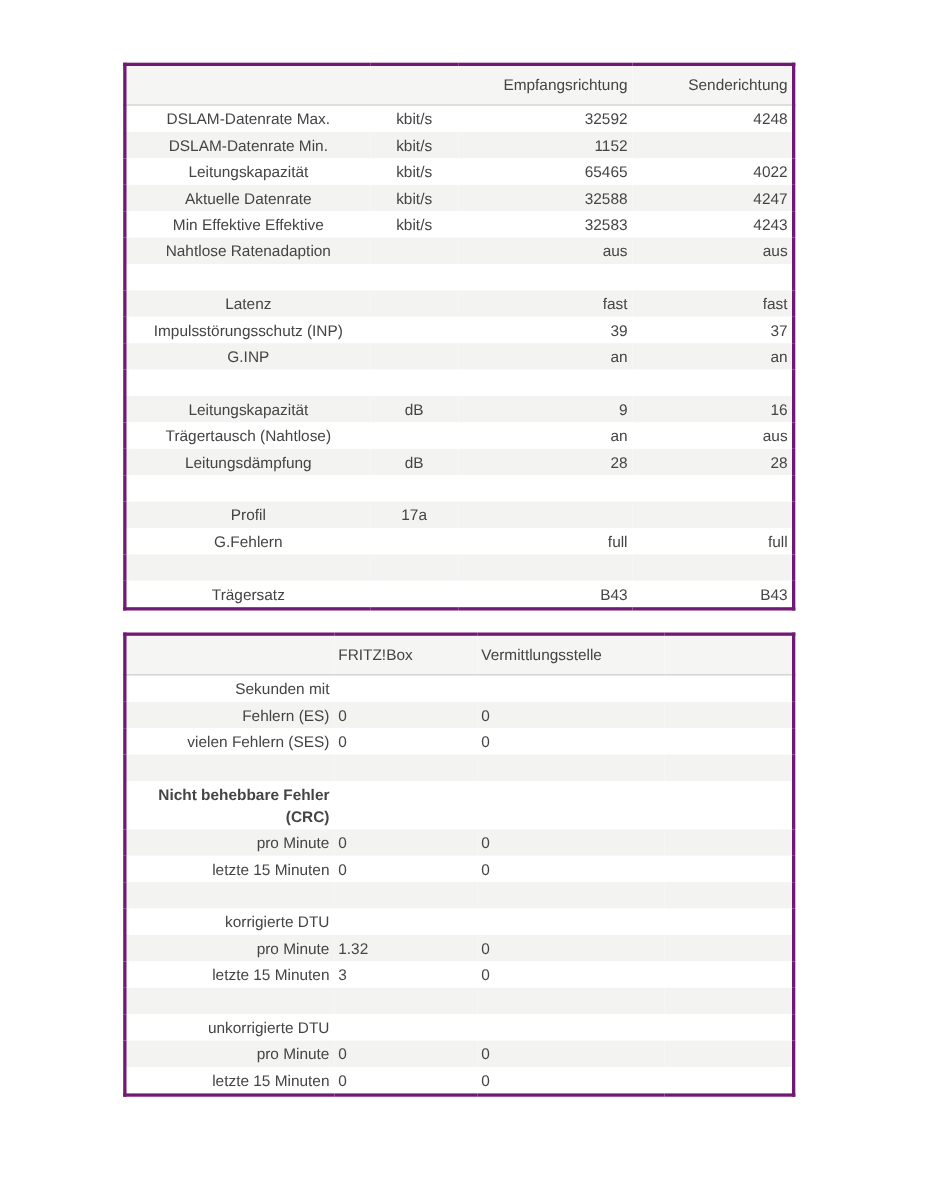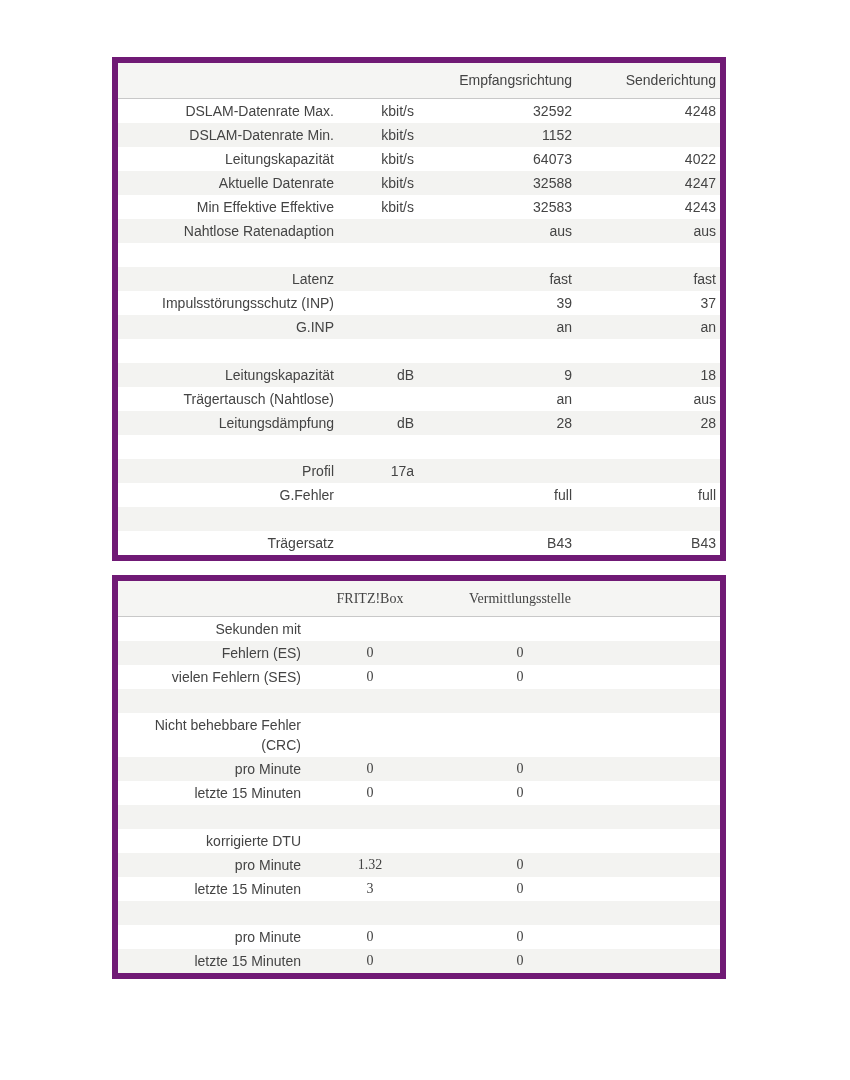--- a/index.html
+++ b/index.html
@@ -3,48 +3,48 @@
   <meta charset="utf-8">
   <style>
     html, body { margin: 0; padding: 0; background: #ffffff; }
     body {
       width: 850px; height: 1080px; position: relative;
       font-family: "Liberation Sans", sans-serif;
       font-size: 14px; color: #444444;
     }
     table.t {
       position: absolute; left: 112px; width: 608px;
-      border-collapse: collapse; border: 6px solid #701a75;
+      border-collapse: collapse; border: 3px solid #701a75;
       table-layout: fixed;
     }
     table.t td, table.t th {
       padding: 0 4px; height: 24px; line-height: 24px;
       white-space: nowrap; font-weight: normal; vertical-align: middle;
     }
     table.t thead th {
       background: #f5f5f3; height: 35px; line-height: 35px;
       border-bottom: 1px solid #c8c8c8; color: #444;
     }
     table.t tbody tr:nth-child(odd) td { background: #ffffff; }
     table.t tbody tr:nth-child(even) td { background: #f3f3f1; }
     #t1 { top: 57px; }
     #t1 col.c1 { width: 223px; }
     #t1 col.c2 { width: 80px; }
     #t1 col.c3 { width: 158px; }
     #t1 col.c4 { width: 147px; }
     #t1 .r { text-align: right; }
-    #t1 .l { text-align: right; }
+    #t1 .l { text-align: center; }
     #t2 { top: 575px; }
     #t2 col.c1 { width: 190px; }
     #t2 col.c2 { width: 130px; }
     #t2 col.c3 { width: 170px; }
     #t2 col.c4 { width: 118px; }
-    #t2 .c { text-align: center; font-family: Liberation Serif, serif; }
+    #t2 .c { text-align: left; }
     #t2 .l { text-align: right; }
-    #t2 td.wrap { white-space: normal; line-height: 20px; padding-top: 2px; padding-bottom: 2px; }
+    #t2 td.wrap { white-space: normal; line-height: 20px; padding-top: 2px; padding-bottom: 2px; font-weight: bold; }
   </style>
 </head>
 <body>
 
 <table class="t" id="t1">
   <colgroup>
       <col class="c1">
       <col class="c2">
       <col class="c3">
       <col class="c4">
@@ -66,21 +66,21 @@
       </tr>
       <tr>
         <td class="l">DSLAM-Datenrate Min.</td>
         <td class="l">kbit/s</td>
         <td class="r">1152</td>
         <td class="r"></td>
       </tr>
       <tr>
         <td class="l">Leitungskapazität</td>
         <td class="l">kbit/s</td>
-        <td class="r">64073</td>
+        <td class="r">65465</td>
         <td class="r">4022</td>
       </tr>
       <tr>
         <td class="l">Aktuelle Datenrate</td>
         <td class="l">kbit/s</td>
         <td class="r">32588</td>
         <td class="r">4247</td>
       </tr>
       <tr>
         <td class="l">Min Effektive Effektive</td>
@@ -121,21 +121,21 @@
       <tr>
         <td class="l"></td>
         <td class="l"></td>
         <td class="r"></td>
         <td class="r"></td>
       </tr>
       <tr>
         <td class="l">Leitungskapazität</td>
         <td class="l">dB</td>
         <td class="r">9</td>
-        <td class="r">18</td>
+        <td class="r">16</td>
       </tr>
       <tr>
         <td class="l">Trägertausch (Nahtlose)</td>
         <td class="l"></td>
         <td class="r">an</td>
         <td class="r">aus</td>
       </tr>
       <tr>
         <td class="l">Leitungsdämpfung</td>
         <td class="l">dB</td>
@@ -148,21 +148,21 @@
         <td class="r"></td>
         <td class="r"></td>
       </tr>
       <tr>
         <td class="l">Profil</td>
         <td class="l">17a</td>
         <td class="r"></td>
         <td class="r"></td>
       </tr>
       <tr>
-        <td class="l">G.Fehler</td>
+        <td class="l">G.Fehlern</td>
         <td class="l"></td>
         <td class="r">full</td>
         <td class="r">full</td>
       </tr>
       <tr>
         <td class="l"></td>
         <td class="l"></td>
         <td class="r"></td>
         <td class="r"></td>
       </tr>
@@ -257,20 +257,26 @@
         <td class="c">0</td>
         <td></td>
       </tr>
       <tr>
         <td class="l"></td>
         <td class="c"></td>
         <td class="c"></td>
         <td></td>
       </tr>
       <tr>
+        <td class="l">unkorrigierte DTU</td>
+        <td class="c"></td>
+        <td class="c"></td>
+        <td></td>
+      </tr>
+      <tr>
         <td class="l">pro Minute</td>
         <td class="c">0</td>
         <td class="c">0</td>
         <td></td>
       </tr>
       <tr>
         <td class="l">letzte 15 Minuten</td>
         <td class="c">0</td>
         <td class="c">0</td>
         <td></td>

